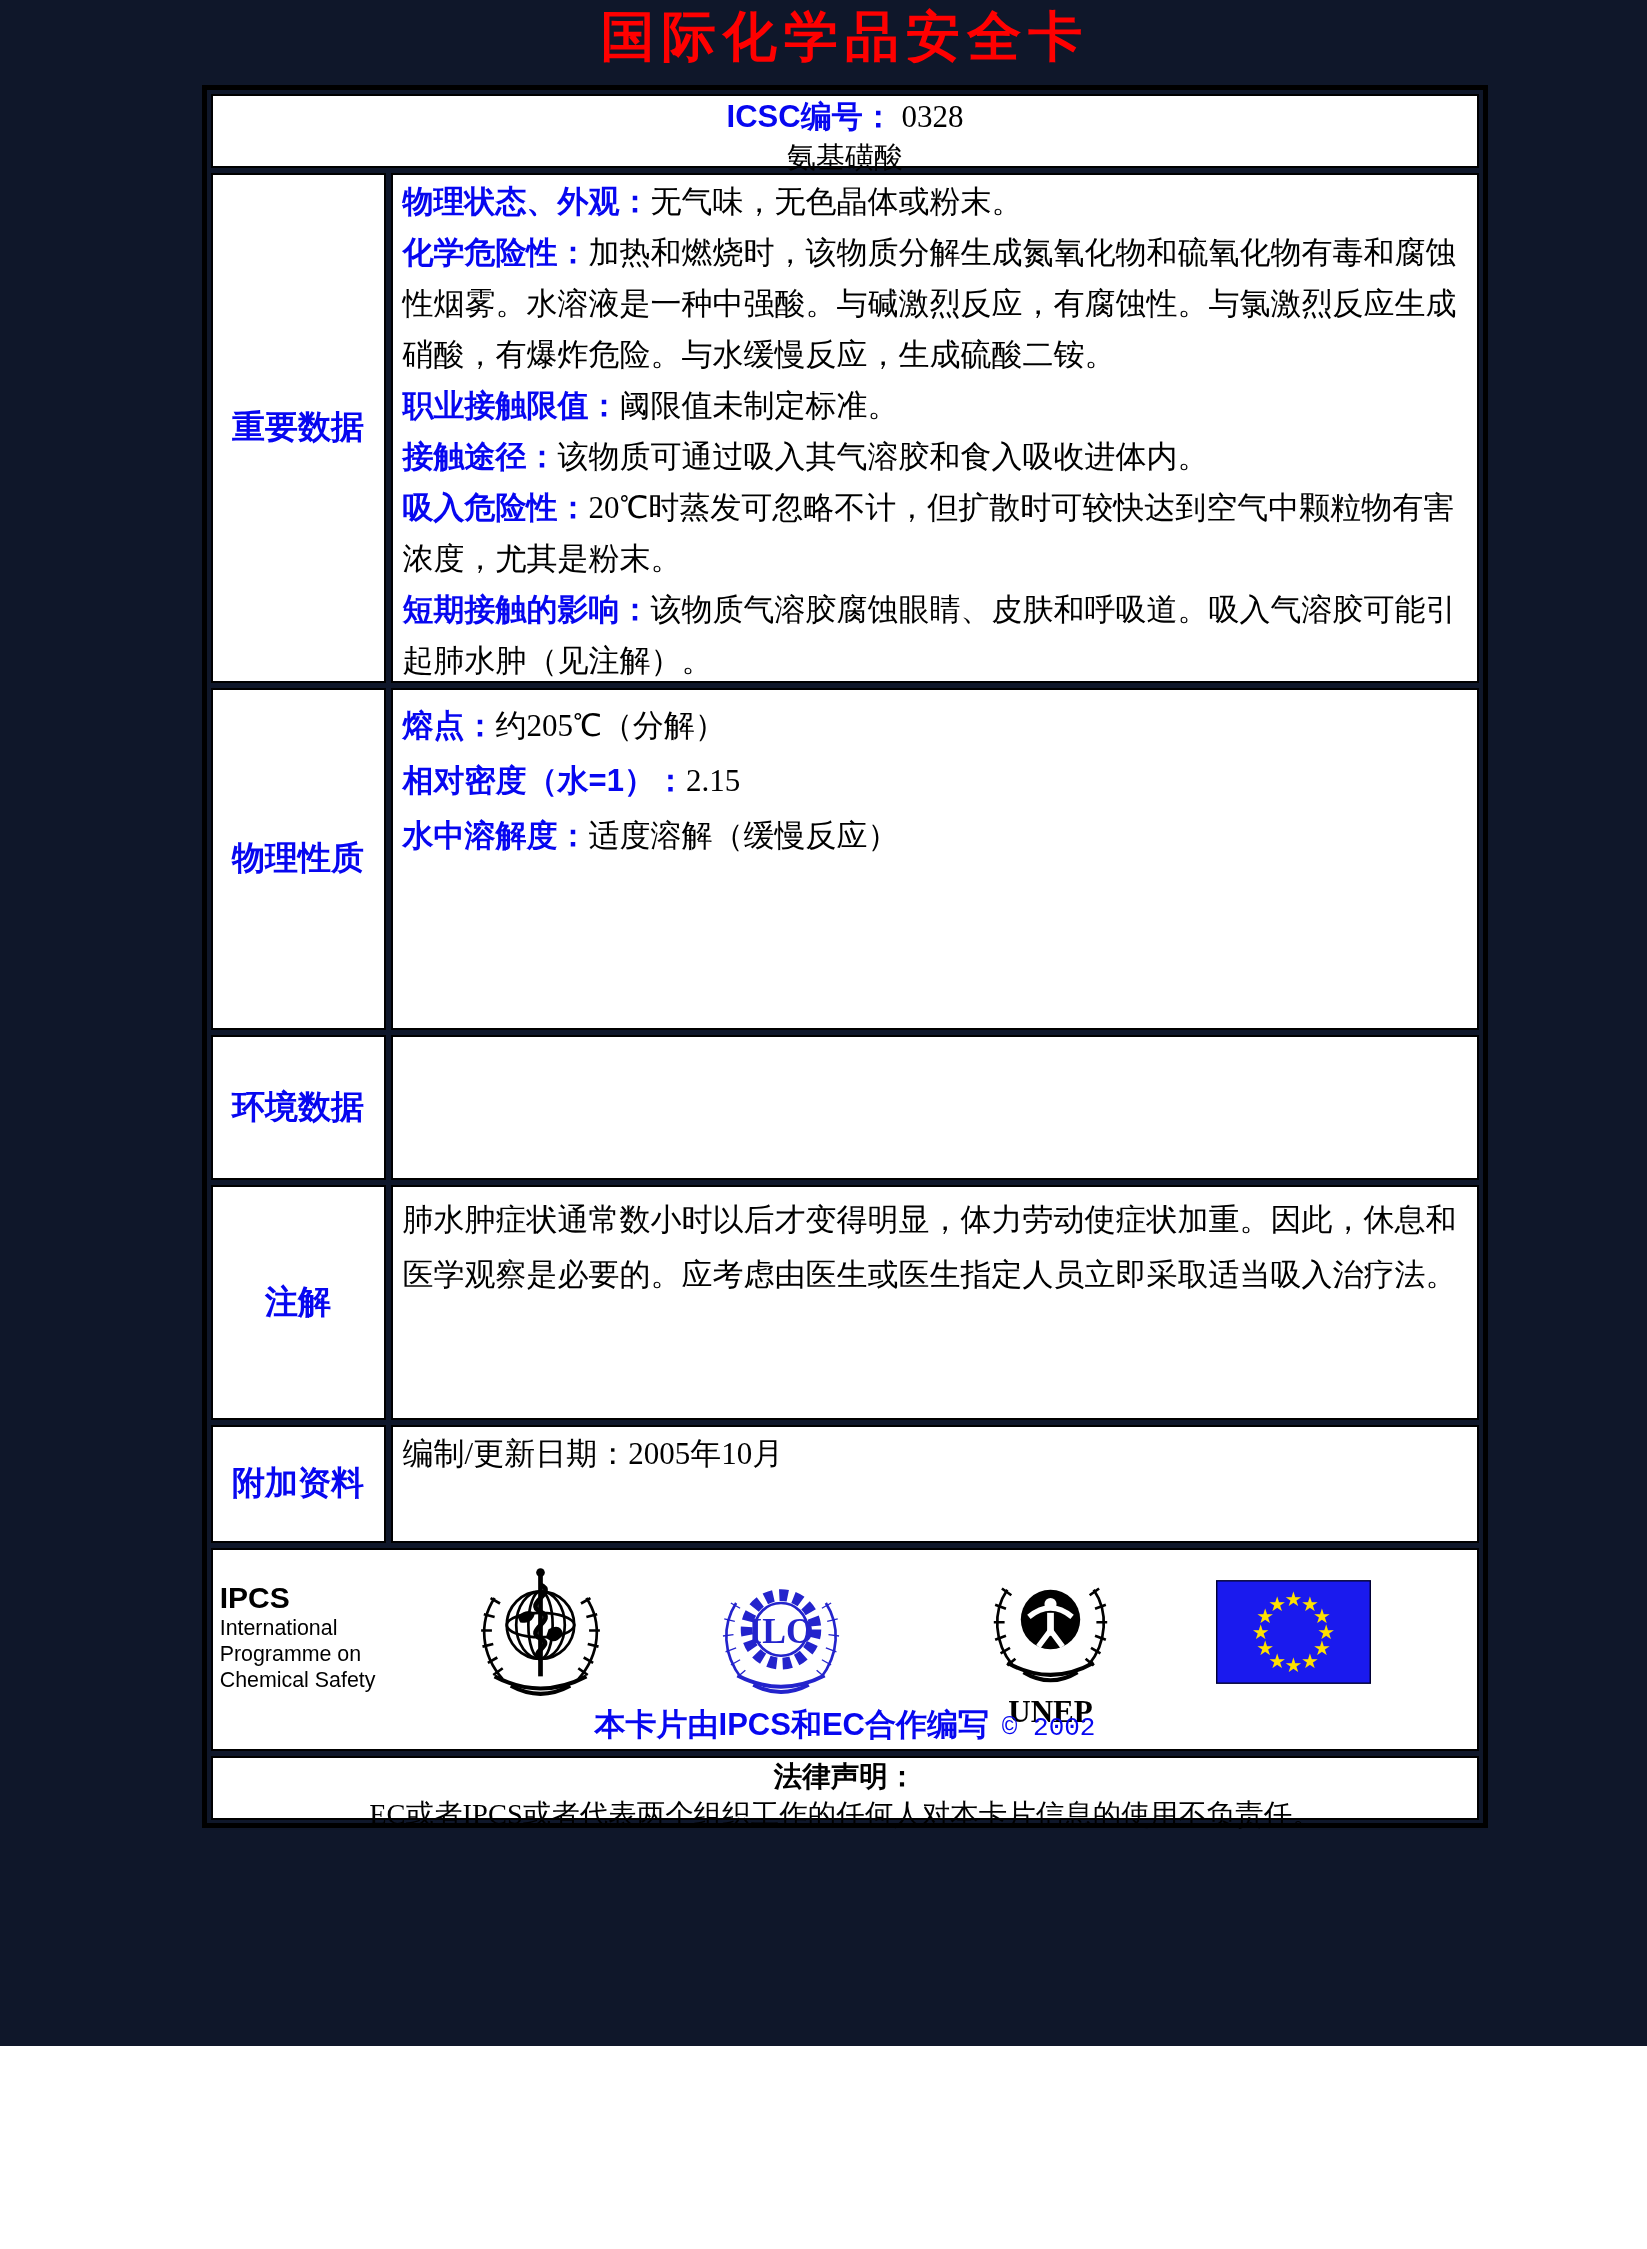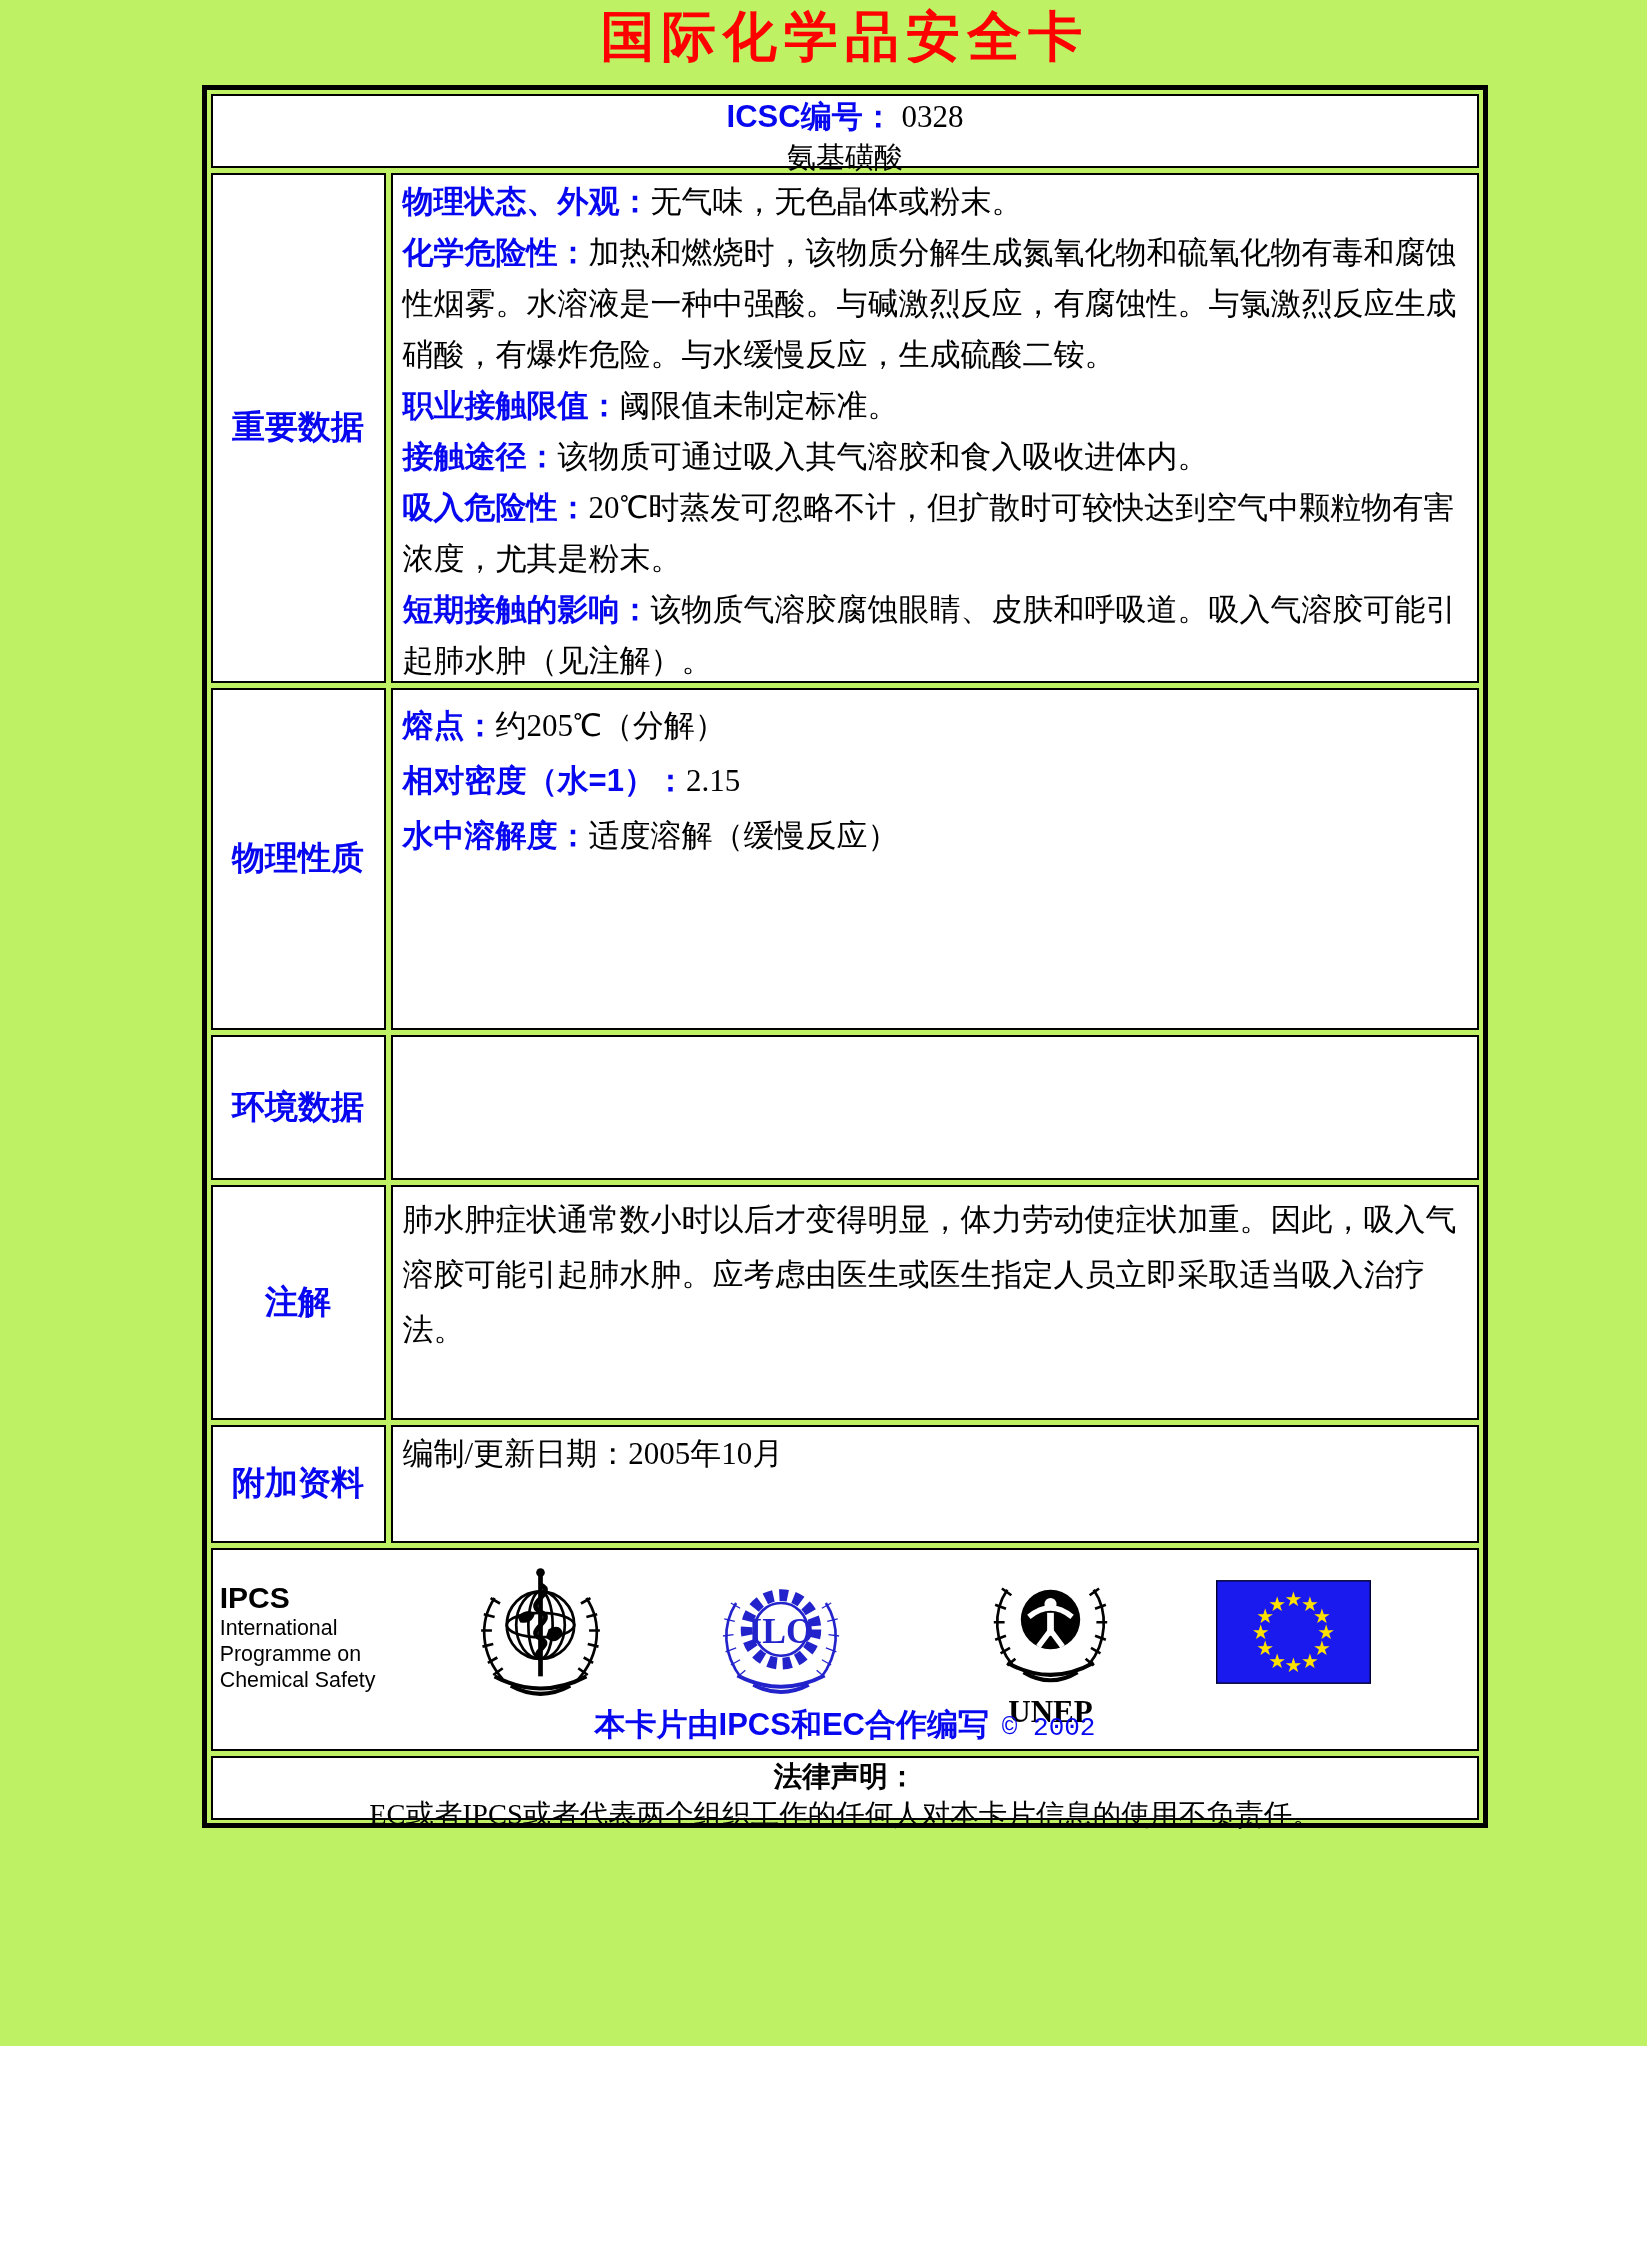--- a/index.html
+++ b/index.html
@@ -1,16 +1,16 @@
 <!DOCTYPE html>
 <html style="font-size:11.4px"><head>
 <meta charset="utf-8">
 <style>
   html,body{margin:0;padding:0;background:#ffffff;}
-  .page{position:relative;width:1648px;height:2046px;background:#bef264;overflow:hidden;
+  .page{position:relative;width:1648px;height:2046px;background:#0f172a;overflow:hidden;
         font-family:"Liberation Serif",serif;color:#000;}
   .doc-title{position:absolute;left:202px;top:1.4px;width:1286px;text-align:center;
         color:#ff0000;font-weight:bold;font-size:54px;letter-spacing:7.1px;
         font-family:"Liberation Serif",serif;}
   .card{position:absolute;left:202px;top:85px;width:1286px;box-sizing:border-box;
         border:5.7px solid #000;padding:3.6px;display:flex;flex-direction:column;gap:5px;}
   .row{display:flex;gap:5px;}
   .cell{border:2.9px solid #000;box-sizing:border-box;background:#fff;flex-direction:column;}
   .label-cell{flex:0 0 175px;display:flex;align-items:center;justify-content:center;
         color:#0707f0;font-family:"Liberation Sans",sans-serif;font-weight:bold;font-size:33px;}
@@ -78,21 +78,21 @@
     </div>
 
     <div class="row" style="height:145px;">
       <div class="cell label-cell">环境数据</div>
       <div class="cell content-cell"></div>
     </div>
 
     <div class="row notes" style="height:235px;">
       <div class="cell label-cell">注解</div>
       <div class="cell content-cell">
-        <p class="para">肺水肿症状通常数小时以后才变得明显，体力劳动使症状加重。因此，吸入气溶胶可能引起肺水肿。应考虑由医生或医生指定人员立即采取适当吸入治疗法。</p>
+        <p class="para">肺水肿症状通常数小时以后才变得明显，体力劳动使症状加重。因此，休息和医学观察是必要的。应考虑由医生或医生指定人员立即采取适当吸入治疗法。</p>
       </div>
     </div>
 
     <div class="row addl" style="height:118px;">
       <div class="cell label-cell">附加资料</div>
       <div class="cell content-cell">
         <p class="para">编制/更新日期：2005年10月</p>
       </div>
     </div>
 

